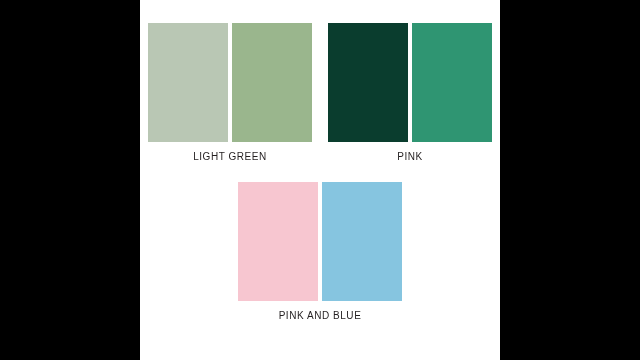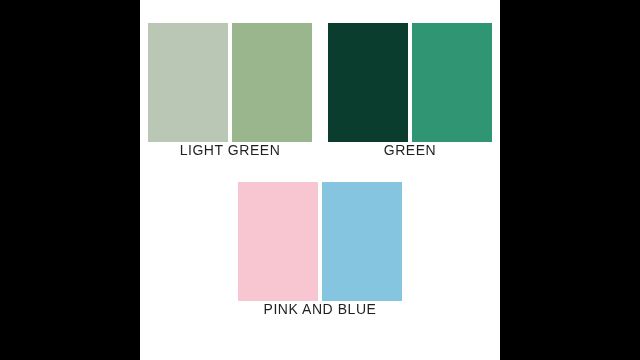--- a/index.html
+++ b/index.html
@@ -67,21 +67,22 @@
     gap: 4px;
     width: 100%;
   }
 
   .swatch {
     width: 80px;
     height: 119px;
   }
 
   .group-label {
-    font-size: 14px;
+    margin-top: 9px;
+    font-size: 10px;
     letter-spacing: 0.55px;
     color: #231f20;
     text-align: center;
     white-space: nowrap;
     font-weight: 400;
   }
 </style>
 </head>
 <body>
 
@@ -100,21 +101,21 @@
           <div class="swatch" style="background-color: rgb(154, 182, 141);"></div>
         </div>
         <div class="group-label" style="color: rgb(35, 31, 32);">LIGHT GREEN</div>
       </div>
 
       <div class="swatch-group">
         <div class="swatch-pair">
           <div class="swatch" style="background-color: rgb(10, 61, 46);"></div>
           <div class="swatch" style="background-color: rgb(47, 149, 114);"></div>
         </div>
-        <div class="group-label" style="color: rgb(35, 31, 32);">GREEN</div>
+        <div class="group-label" style="color: rgb(35, 31, 32);">PINK</div>
       </div>
 
     </div>
 
     <div class="palette-row row-bottom">
 
 
       <div class="swatch-group">
         <div class="swatch-pair">
           <div class="swatch" style="background-color: rgb(247, 198, 208);"></div>

